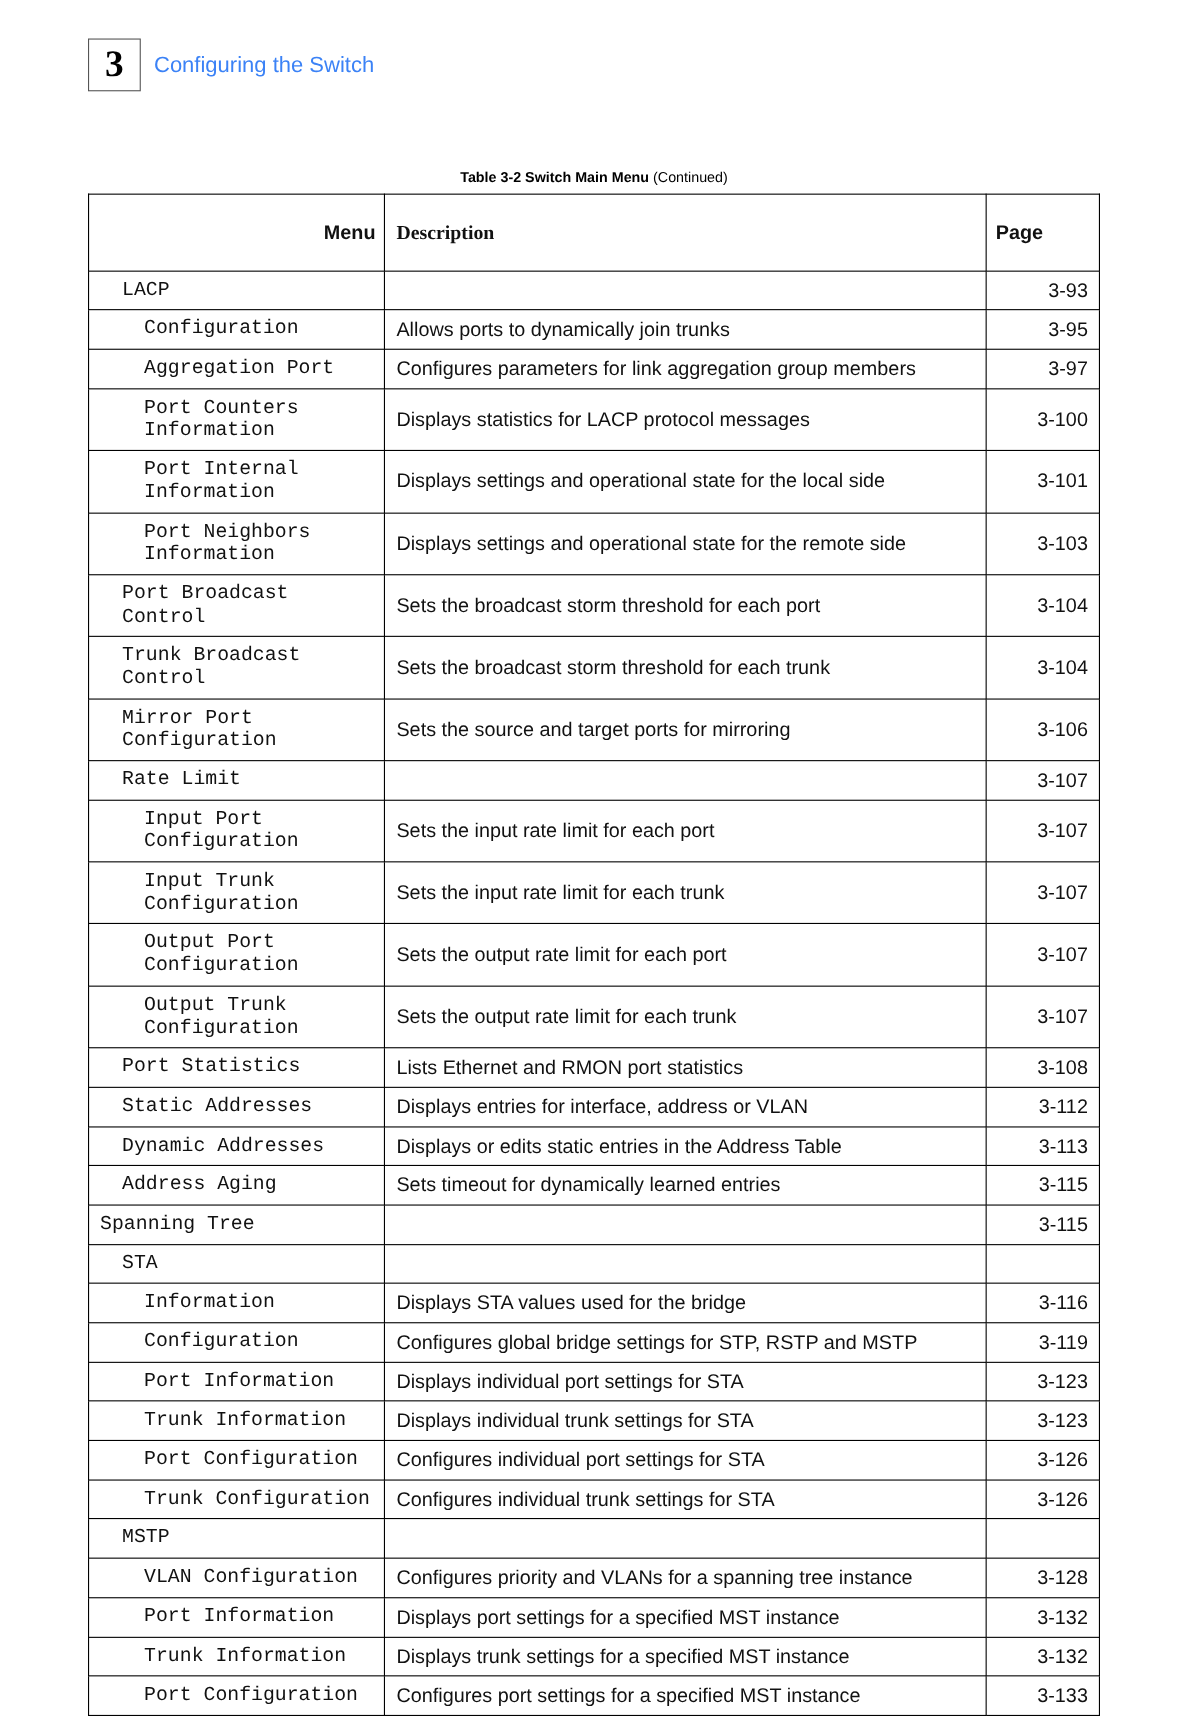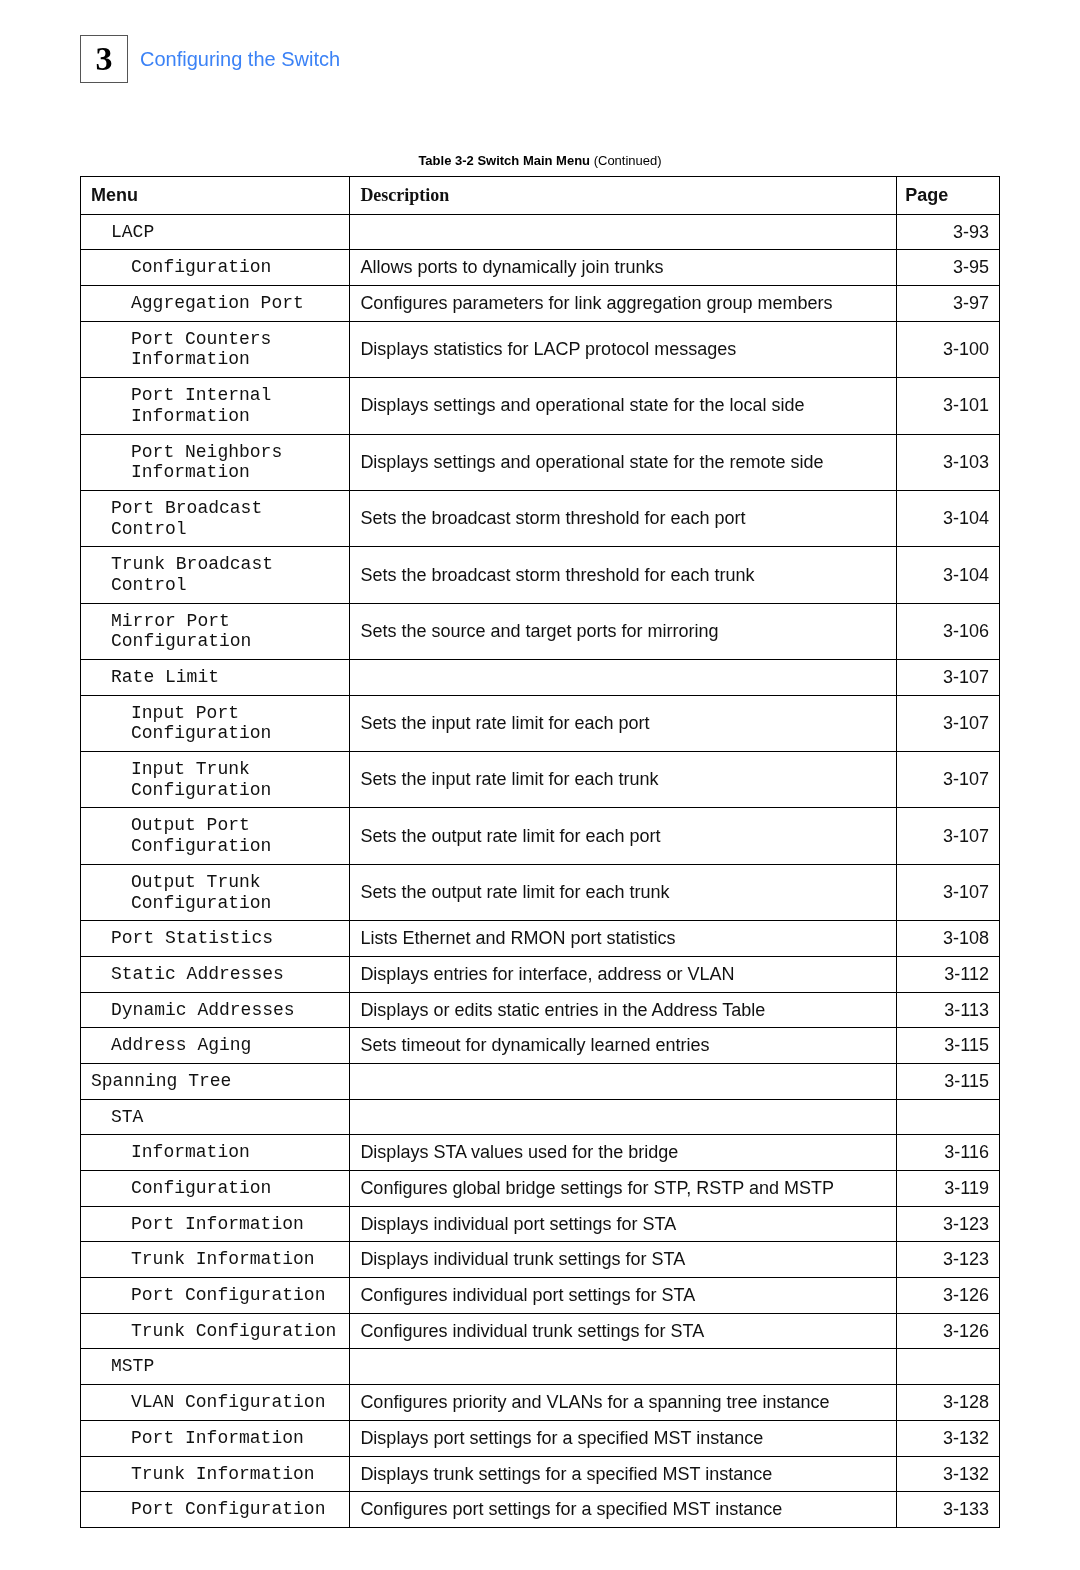--- a/index.html
+++ b/index.html
@@ -49,23 +49,23 @@
     font-size: 18px;
     line-height: 1.15;
     vertical-align: middle;
     color: #111;
   }
   table.main th {
     font-weight: 700;
     text-align: left;
     background: #fff;
   }
-  table.main th.menu   { width: 29%; padding: 8px 8px 8px 10px; }
+  table.main th.menu   { width: 29%; padding: 8px 8px 8px 10px; text-align: right; }
   table.main th.desc   { width: 61%; padding: 8px 8px 8px 10px; font-family: Liberation Serif, serif; }
-  table.main th.page   { width: 10%; padding: 8px 8px; }
+  table.main th.page   { width: 10%; padding: 24px 8px; }
   td.menu-cell { padding: 7px 6px 7px 0; font-family: Liberation Mono, monospace; }
   td.desc-cell { padding: 7px 6px 7px 10px; }
   td.page-cell { padding: 7px 10px 7px 6px; text-align: right; }
   .indent-0 { padding-left: 10px; display:inline-block;}
   .indent-1 { padding-left: 30px; display:inline-block;}
   .indent-2 { padding-left: 50px; display:inline-block;}
   .footer-pg {
     margin-top: 60px;
     font-size: 20px;
     font-weight: bold;

